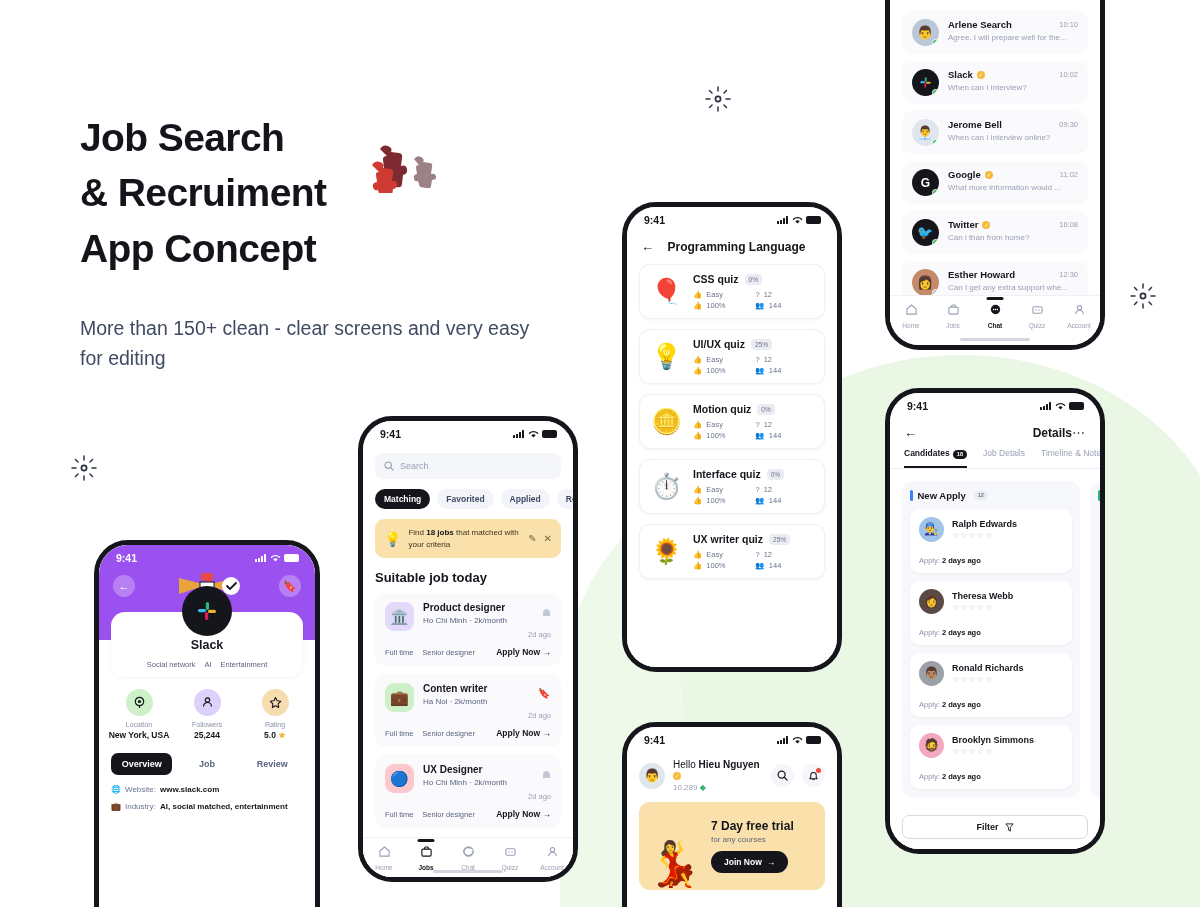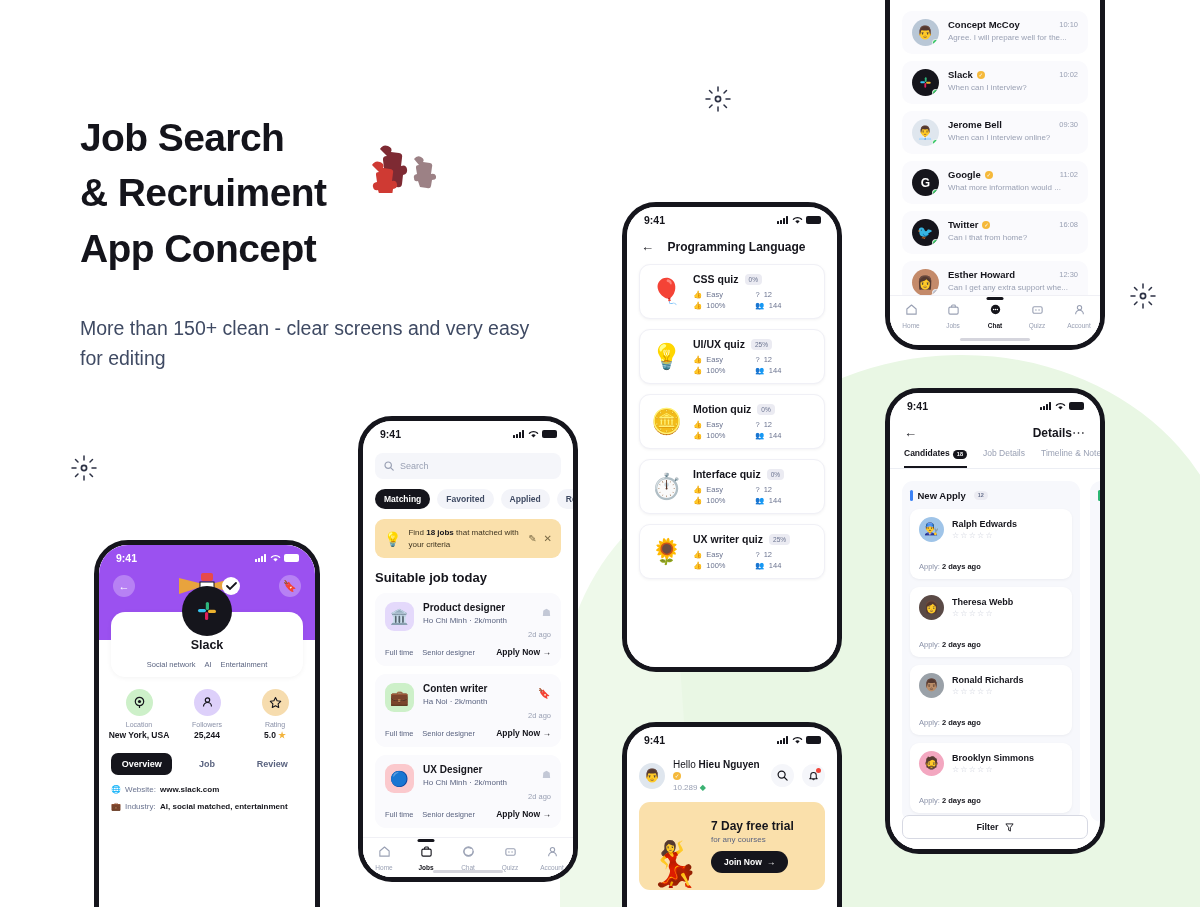--- a/index.html
+++ b/index.html
@@ -193,21 +193,21 @@
   .col-head { display:flex; align-items:center; gap:5px; }
   .col-bar { width:2.5px; height:11px; border-radius:2px; }
   .col-name { font-size:9.5px; font-weight:700; color:#15151c; }
   .cand { background:#fff; border-radius:9px; padding:8px 9px; margin-top:8px;
     box-shadow:0 1px 3px rgba(20,20,40,.05); }
   .cand-top { display:flex; gap:8px; align-items:center; }
   .cand-av { width:25px; height:25px; border-radius:50%; flex:none;
     display:flex; align-items:center; justify-content:center; font-size:12px; }
   .cand-name { font-size:9px; font-weight:700; color:#15151c; }
   .stars { color:#c8ccd8; font-size:8px; letter-spacing:1.2px; margin-top:2px; }
-  .cand-apply { font-size:7.5px; margin-top:20px; color:#8a91a8; }
+  .cand-apply { font-size:7.5px; margin-top:14px; color:#8a91a8; }
   .cand-apply b { color:#15151c; }
   .filter-btn { position:absolute; left:12px; right:12px; bottom:10px; height:24px;
     border:1px solid #d7d9e3; border-radius:7px; background:#fff;
     display:flex; align-items:center; justify-content:center; gap:6px;
     font-size:9px; font-weight:700; color:#15151c; }
 
   
   #phone6 { left:622px; top:722px; width:220px; height:240px; }
   .p6-head { display:flex; align-items:center; gap:8px; padding:6px 12px 0; }
   .p6-hello { flex:1; }
@@ -649,21 +649,21 @@
    <div class="phone-inner">
     <div style="height:104px"></div>
 
     <div class="chat-item">
       <div class="av" style="background:#b9c7d6">
         <span>👨</span>
             <span class="dot"></span>
           </div>
       <div class="ci-body">
             <div class="ci-top">
-        <span class="ci-name">Concept McCoy</span>
+        <span class="ci-name">Arlene Search</span>
         <span class="ci-time">10:10</span>
             </div>
         <div class="ci-msg">Agree. I will prepare well for the...</div>
           </div>
     </div>
 
     <div class="chat-item">
       <div class="av" style="background:#15151c">
         <svg width="15" height="15" viewBox="0 0 26 26">
           <rect x="4" y="11" width="8" height="3.2" rx="1.6" fill="#36c5f0"></rect>
@@ -716,21 +716,21 @@
       <div class="av" style="background:#15151c">
         <span>🐦</span>
             <span class="dot"></span>
           </div>
       <div class="ci-body">
             <div class="ci-top">
         <span class="ci-name">Twitter</span>
         <span class="verif">✓</span>
         <span class="ci-time">16:08</span>
             </div>
-        <div class="ci-msg">Can i that from home?</div>
+        <div class="ci-msg">Can i than from home?</div>
           </div>
     </div>
 
     <div class="chat-item">
       <div class="av" style="background:#c48a6a">
         <span>👩</span>
             <span class="dot" style="background:#b7c0d0"></span>
           </div>
       <div class="ci-body">
             <div class="ci-top">

